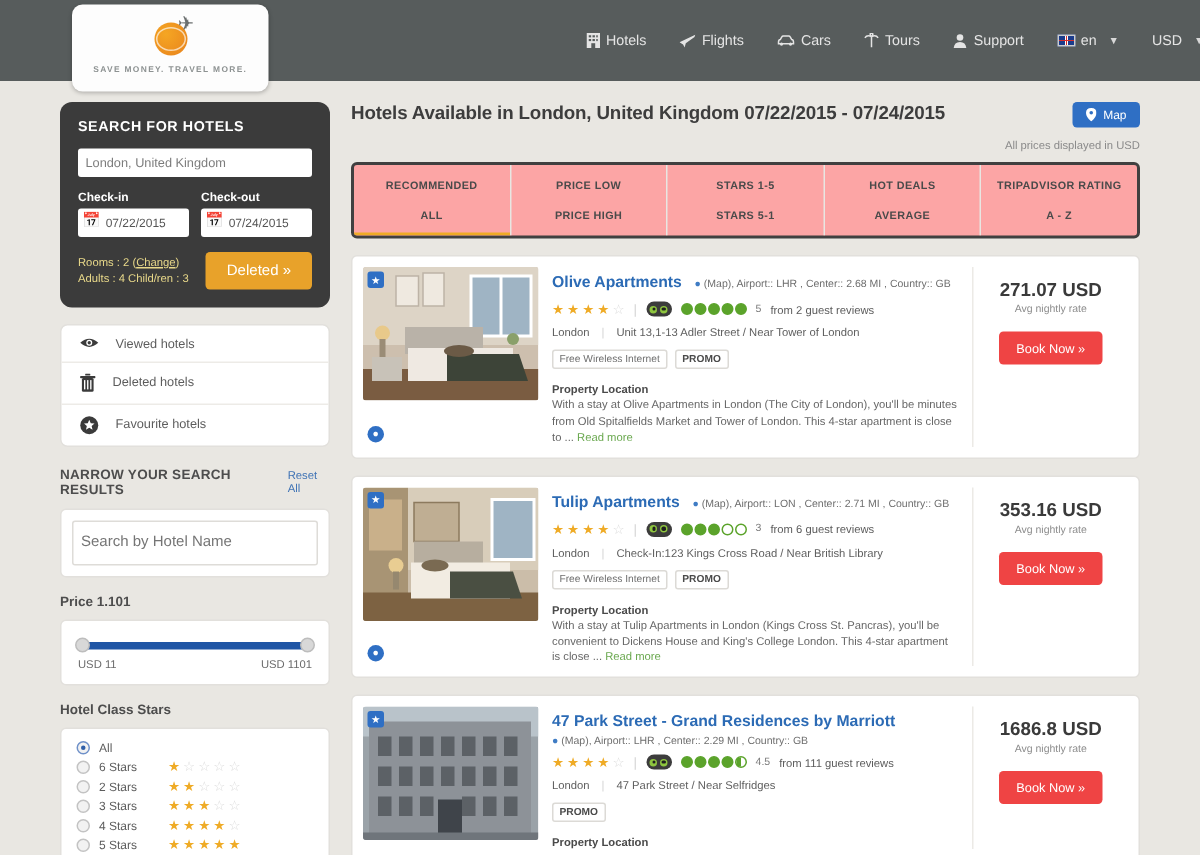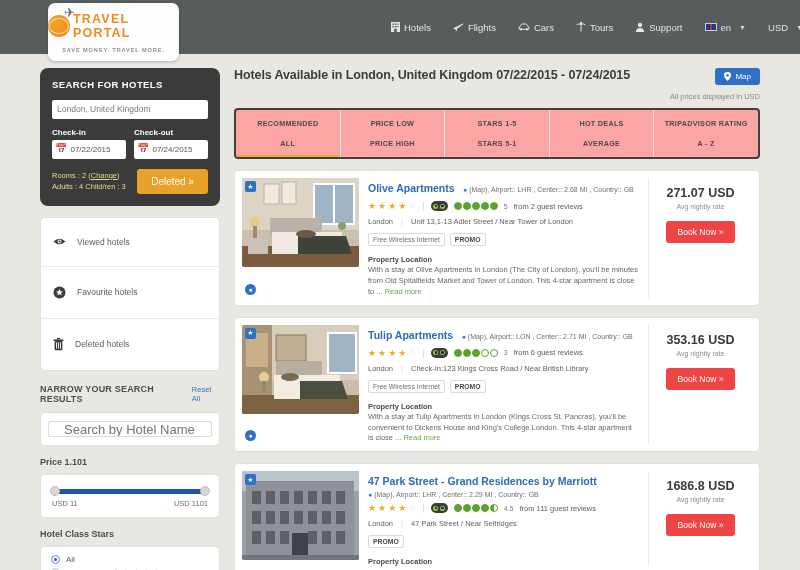--- a/index.html
+++ b/index.html
@@ -94,39 +94,39 @@
     padding: 7px 14px; border-radius: 3px; cursor: pointer;
     font-family: "Liberation Sans", sans-serif;
   }
 
   
   .quicklinks {
     background: #fff; border-radius: 5px; margin-top: 11px;
     border: 1px solid #e2e0dc;
   }
   .ql-item {
-    display: flex; align-items: center; gap: 11px; padding: 19px 12px;
+    display: flex; align-items: flex-start; gap: 11px; padding: 7px 12px;
     font-size: 8.5px; color: #5c5c5c; border-bottom: 1px solid #edebe7; cursor: pointer;
   }
   .ql-item:last-child { border-bottom: none; }
 
   .narrow-head {
     display: flex; align-items: baseline; justify-content: space-between;
     margin-top: 13px; margin-bottom: 8px;
   }
   .narrow-title { font-size: 9px; font-weight: bold; color: #4d4d4d; letter-spacing: .2px; }
   .reset-all { font-size: 7.5px; color: #3f73b5; cursor: pointer; }
 
   .panel {
     background: #fff; border: 1px solid #e2e0dc; border-radius: 4px;
     padding: 7px; margin-bottom: 10px;
   }
   .hotelname-input {
-    width: 100%; height: 16px; border: 1px solid #dedcd8; border-radius: 2px;
-    font-size: 13px; color: #9c9c9c; padding: 0 15px;
+    width: 100%; height: 30px; border: 1px solid #dedcd8; border-radius: 2px;
+    font-size: 10px; color: #9c9c9c; padding: 0 5px;
     font-family: "Liberation Sans", sans-serif;
   }
   .filter-title { font-size: 9px; font-weight: bold; color: #4d4d4d; margin: 11px 0 7px; }
   .slider-wrap { padding: 7px 4px 2px; }
   .slider-track {
     height: 5px; background: #1f55a5; border-radius: 3px; position: relative;
   }
   .slider-knob {
     width: 10px; height: 10px; border-radius: 50%; background: #d8d8d8;
     border: 1px solid #bdbdbd; position: absolute; top: -3px;
@@ -253,21 +253,20 @@
   }
 </style>
 </head>
 <body>
 
 <div class="topbar">
   <div class="logo-card">
     <div class="logo-main">
       <span class="logo-globe"></span>
       <span class="logo-plane">✈</span>
-      <span class="logo-text">TRAVEL PORTAL</span>
     </div>
     <div class="logo-tag">SAVE MONEY. TRAVEL MORE.</div>
   </div>
 
   <div class="nav">
     <div class="nav-item">
       <svg width="9" height="10" viewBox="0 0 9 10">
           <rect x="0" y="0" width="9" height="10" fill="#e4e4e4"></rect>
           <g fill="#575c5c">
             <rect x="1.5" y="1.5" width="1.6" height="1.4"></rect>
@@ -356,38 +355,38 @@
     <div class="quicklinks">
       <div class="ql-item">
         <svg width="13" height="9" viewBox="0 0 13 9">
             <path d="M0.5 4.5 Q6.5 -1 12.5 4.5 Q6.5 10 0.5 4.5 Z" fill="#3b3b3b"></path>
             <circle cx="6.5" cy="4.5" r="2" fill="#fff"></circle>
             <circle cx="6.5" cy="4.5" r="1.1" fill="#3b3b3b"></circle>
           </svg>
         <span>Viewed hotels</span>
       </div>
       <div class="ql-item">
-        <svg width="13" height="13" viewBox="0 0 13 13">
-            <circle cx="6.5" cy="6.5" r="6" fill="#3b3b3b"></circle>
-            <path d="M6.5 2.8 L7.5 5.2 L10 5.4 L8.1 7 L8.7 9.5 L6.5 8.1 L4.3 9.5 L4.9 7 L3 5.4 L5.5 5.2 Z" fill="#fff"></path>
-          </svg>
-        <span>Favourite hotels</span>
-      </div>
-      <div class="ql-item">
         <svg width="11" height="13" viewBox="0 0 11 13">
             <rect x="1.6" y="3" width="7.8" height="9.2" rx="1" fill="#3b3b3b"></rect>
             <rect x="0.4" y="1.6" width="10.2" height="1.5" rx=".5" fill="#3b3b3b"></rect>
             <rect x="3.8" y="0" width="3.4" height="1.4" rx=".4" fill="#3b3b3b"></rect>
             <g fill="#fff">
               <rect x="3" y="4.4" width=".9" height="6.2"></rect>
               <rect x="5.05" y="4.4" width=".9" height="6.2"></rect>
               <rect x="7.1" y="4.4" width=".9" height="6.2"></rect>
             </g>
           </svg>
         <span>Deleted hotels</span>
+      </div>
+      <div class="ql-item">
+        <svg width="13" height="13" viewBox="0 0 13 13">
+            <circle cx="6.5" cy="6.5" r="6" fill="#3b3b3b"></circle>
+            <path d="M6.5 2.8 L7.5 5.2 L10 5.4 L8.1 7 L8.7 9.5 L6.5 8.1 L4.3 9.5 L4.9 7 L3 5.4 L5.5 5.2 Z" fill="#fff"></path>
+          </svg>
+        <span>Favourite hotels</span>
       </div>
     </div>
 
     <div class="narrow-head">
       <span class="narrow-title">NARROW YOUR SEARCH RESULTS</span>
       <span class="reset-all">Reset All</span>
     </div>
 
     <div class="panel">
       <input class="hotelname-input" placeholder="Search by Hotel Name" style="">

